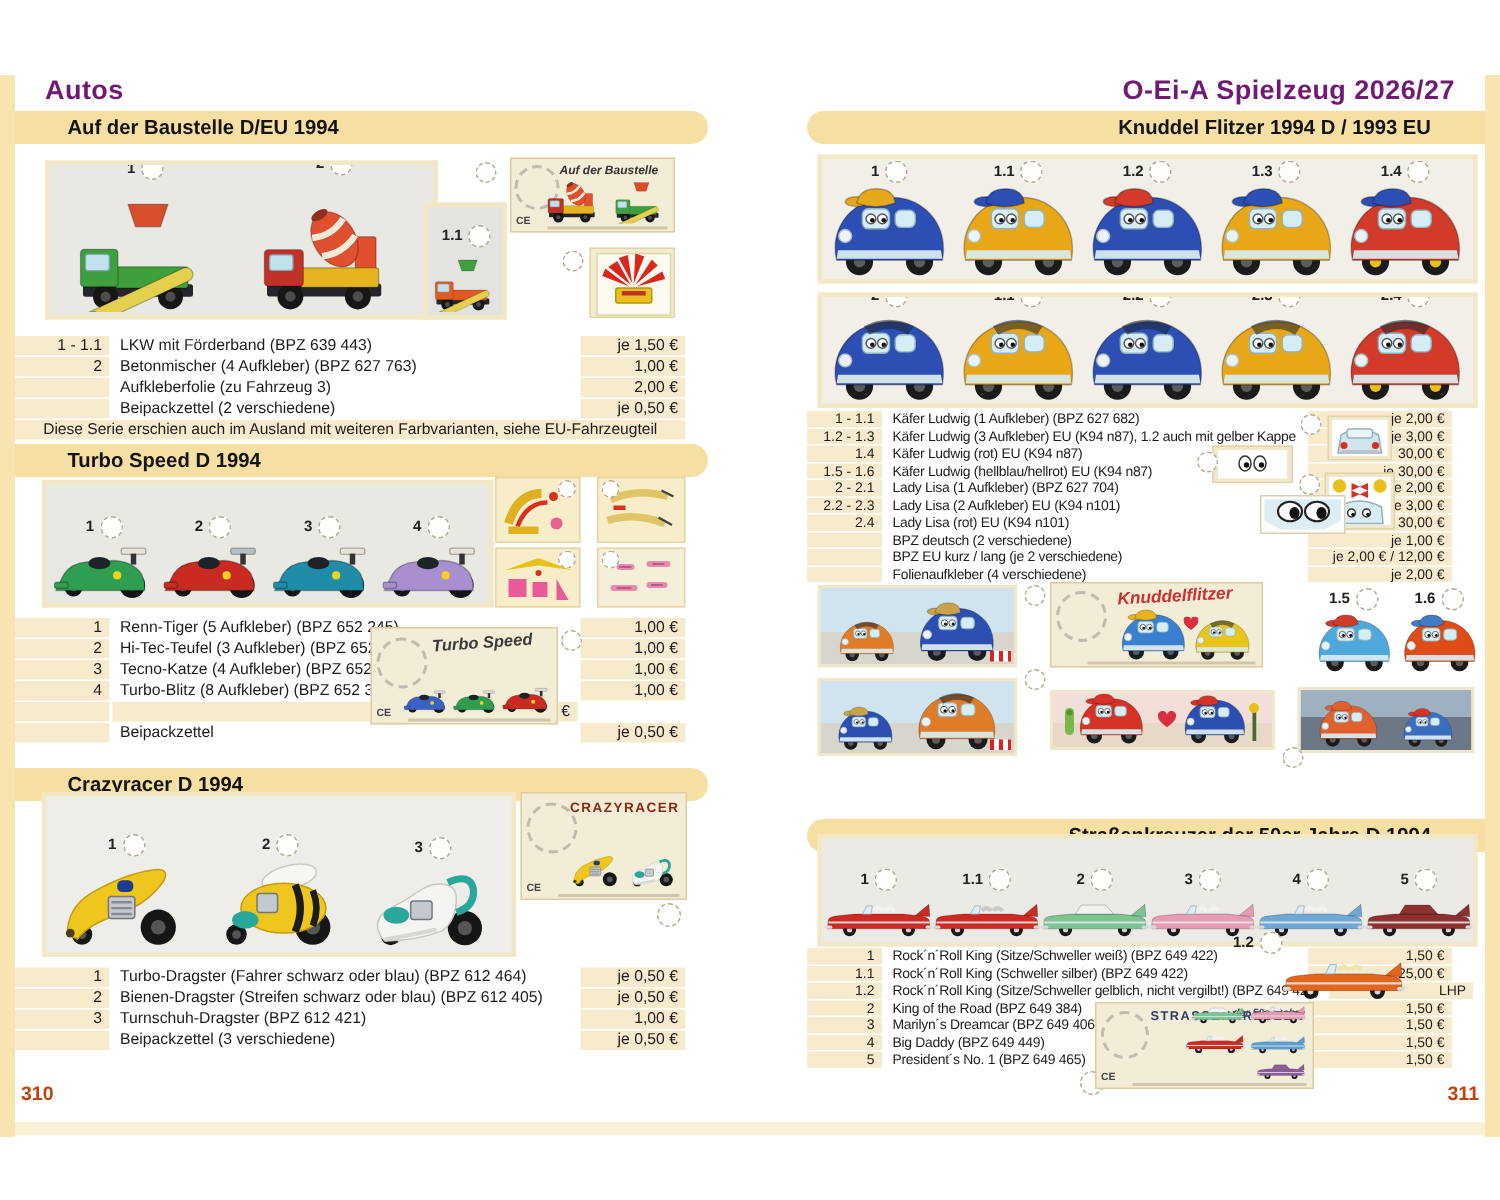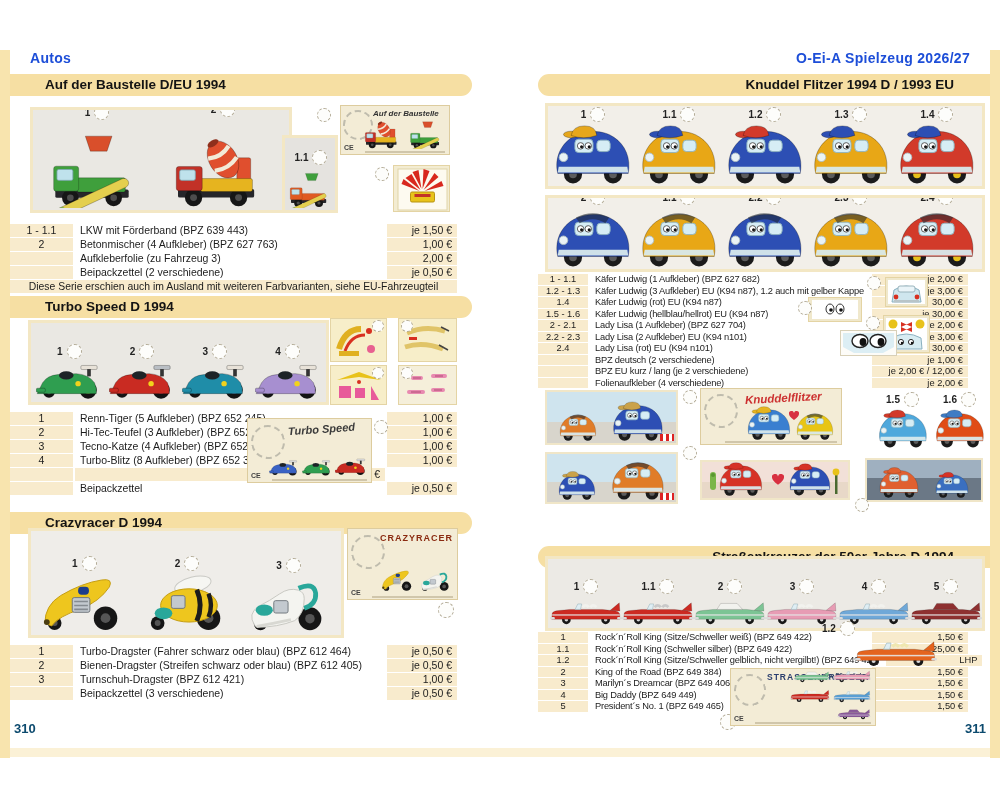--- a/index.html
+++ b/index.html
@@ -3,23 +3,23 @@
 <meta charset="utf-8">
 <style>
   html,body{margin:0;padding:0}
   body{width:1000px;height:800px;position:relative;background:#fff;
        font-family:"Liberation Sans",sans-serif;color:#1c1c1c;overflow:hidden}
   .abs{position:absolute}
   
   .edge{position:absolute;top:50px;height:708px;width:10px;background:#f8e4ae}
   .edge.l{left:0}.edge.r{right:0}
   .bottom-strip{position:absolute;left:10px;right:10px;top:748px;height:9px;background:#fbf1d6}
-  .pagehdr{position:absolute;top:50px;font-weight:bold;font-size:14px;color:#1d4ed8;letter-spacing:.3px}
+  .pagehdr{position:absolute;top:50px;font-weight:bold;font-size:18px;color:#701a75;letter-spacing:.3px}
   .ph-l{left:30px}.ph-r{right:30px}
-  .pageno{position:absolute;top:721px;font-weight:bold;font-size:13px;color:#0c4a6e}
+  .pageno{position:absolute;top:721px;font-weight:bold;font-size:13px;color:#c2410c}
   .pn-l{left:14px}.pn-r{right:14px}
   
   .secbar{position:absolute;height:22px;background:#f6dfa3;font-weight:bold;font-size:13.5px;
           line-height:22px;color:#141414;box-sizing:border-box;white-space:nowrap}
   .secbar.sl{left:10px;width:462px;border-radius:0 11px 11px 0;padding-left:35px}
   .secbar.sr{left:538px;width:452px;border-radius:11px 0 0 11px;text-align:right;padding-right:36px}
   
   .photo{position:absolute;background:#eae8e3;border:3px solid #f3e7c4;box-sizing:border-box;
          display:flex;justify-content:space-around;align-items:flex-end;padding:2px;overflow:hidden}
   .photo.bare{background:transparent;border:none;overflow:visible}
@@ -29,21 +29,21 @@
   .burst.abs{position:absolute}
   svg{display:block}
   
   .table{position:absolute;display:flex;flex-direction:column;gap:1px}
   .trow{display:grid;gap:2px}
   .t-left .trow{grid-template-columns:63px 1fr 70px}
   .t-right .trow{grid-template-columns:50px 1fr 96px}
   .trow>div{background:#f8ebcd;white-space:nowrap}
   .t-left .trow>div{font-size:10.5px;line-height:13px;height:13px}
   .t-right .trow>div{font-size:9.3px;line-height:10.5px;height:10.5px}
-  .tnum{text-align:center;padding:0 5px}
+  .tnum{text-align:right;padding:0 5px}
   .tdesc{background:#fff !important;padding:0 5px;overflow:visible}
   .t-right .tdesc{font-size:9px;letter-spacing:-.2px}
   .tprice{text-align:right;padding:0 5px}
   .tnote{position:absolute;background:#f8ebcd;text-align:center;font-size:10.4px;line-height:13px;height:13px;white-space:nowrap}
   
   .bpz{position:absolute;background:#f3ecd6;border:1px solid #ddcc9e;box-sizing:border-box;overflow:hidden}
   .stamp{position:absolute;border:2px dashed #8d8d86;border-radius:50%;opacity:.5;transform:rotate(-12deg)}
   .bpz .ttl{position:absolute;font-weight:bold;white-space:nowrap}
   .bpz .ce{position:absolute;left:3px;bottom:3px;font-size:7px;font-weight:bold;color:#444}
   .bpz .foot{position:absolute;bottom:1px;left:24px;right:4px;height:2px;background:#b9ad8d;opacity:.6}

